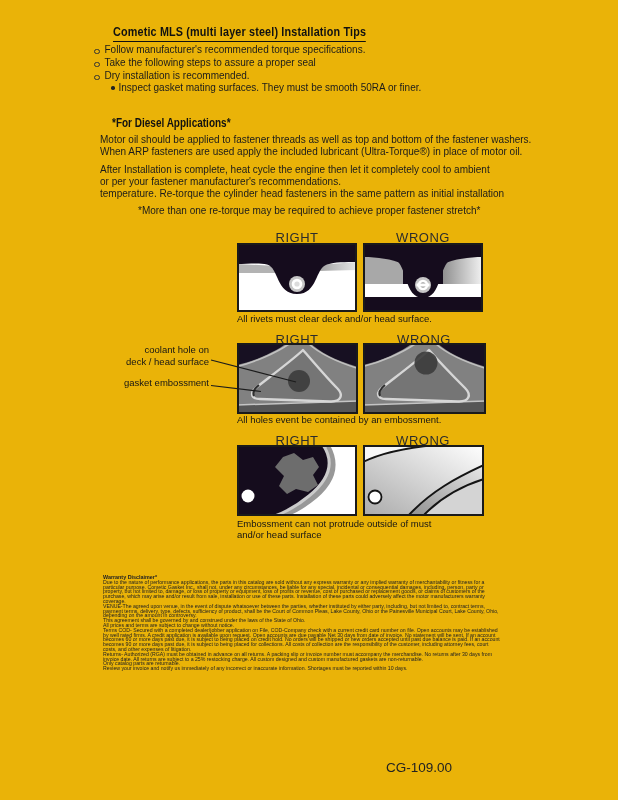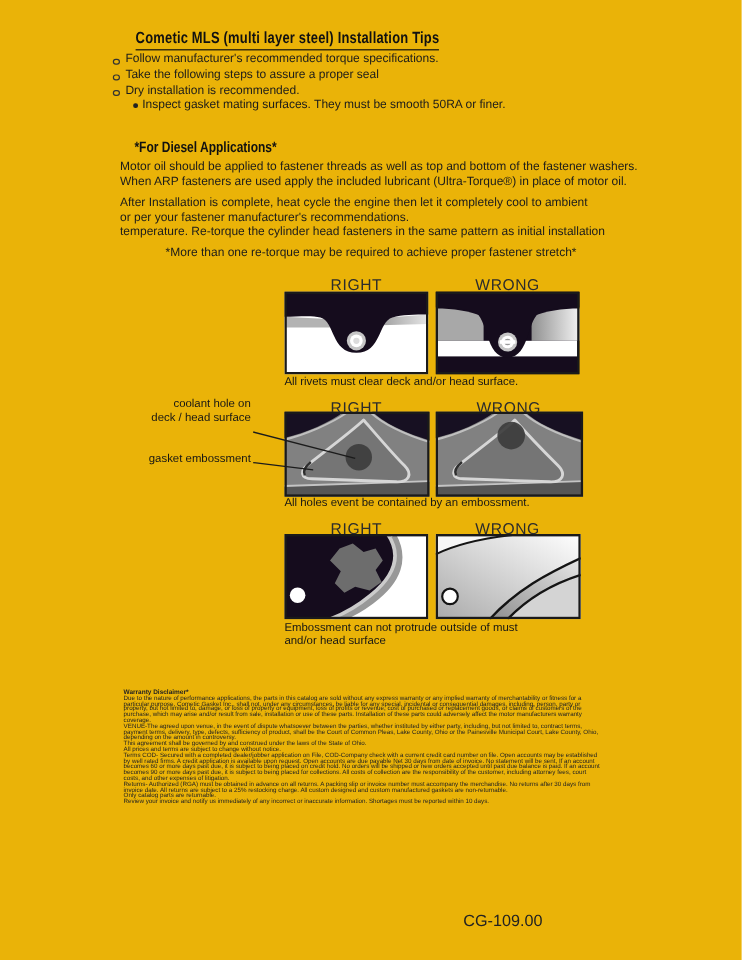--- a/index.html
+++ b/index.html
@@ -26,21 +26,21 @@
   .para{position:absolute;left:100px;font-size:10px;line-height:11.9px;}
   .para div{white-space:nowrap;}
   .p1{top:134px;}
   .p2{top:164px;}
   .note{position:absolute;left:110px;top:205px;font-size:10px;white-space:nowrap;margin-left:28px;}
   
   .dg-lbl{position:absolute;width:120px;text-align:center;font-size:13px;letter-spacing:.5px;color:#2c2c2c;}
   .dg-svg{position:absolute;display:block;}
   .cap{position:absolute;left:237px;font-size:9.5px;color:#151515;white-space:nowrap;line-height:10.5px;}
   .lab{position:absolute;left:120px;width:89px;text-align:right;font-size:9.5px;line-height:11.5px;color:#151515;}
-  .lab-coolant{top:331px;}
+  .lab-coolant{top:344px;}
   .lab-emb{top:377px;}
   .ptr-overlay{position:absolute;left:120px;top:340px;width:180px;height:60px;pointer-events:none;}
   
   .legal{position:absolute;left:103px;top:575px;width:400px;font-size:5.2px;line-height:4.8px;color:#222;}
   .legal .fp-h{font-weight:bold;font-size:5.4px;margin:0;}
   .legal p{margin:0;}
   .mt-a{margin-top:5px;}   
   .mt-b{margin-top:19px;}  
   .mt-c{margin-top:9px;}
   .mt-d{margin-top:11px;}

